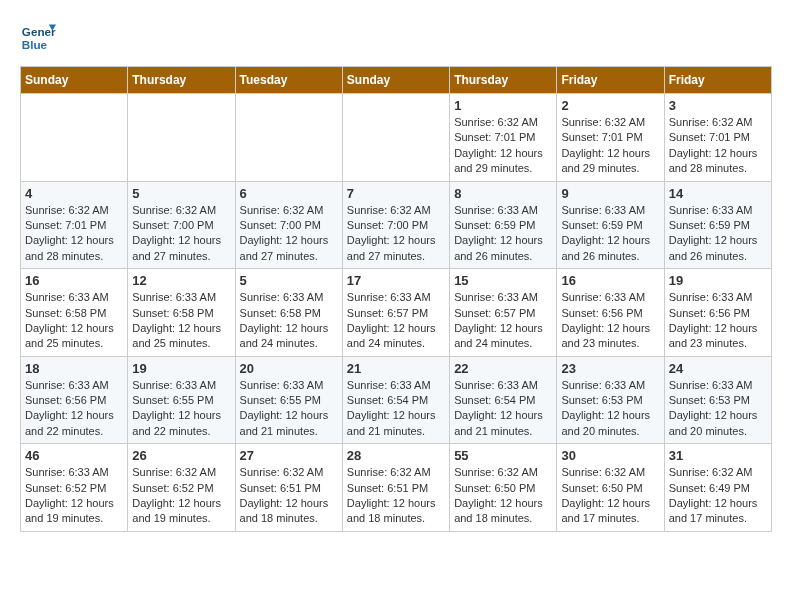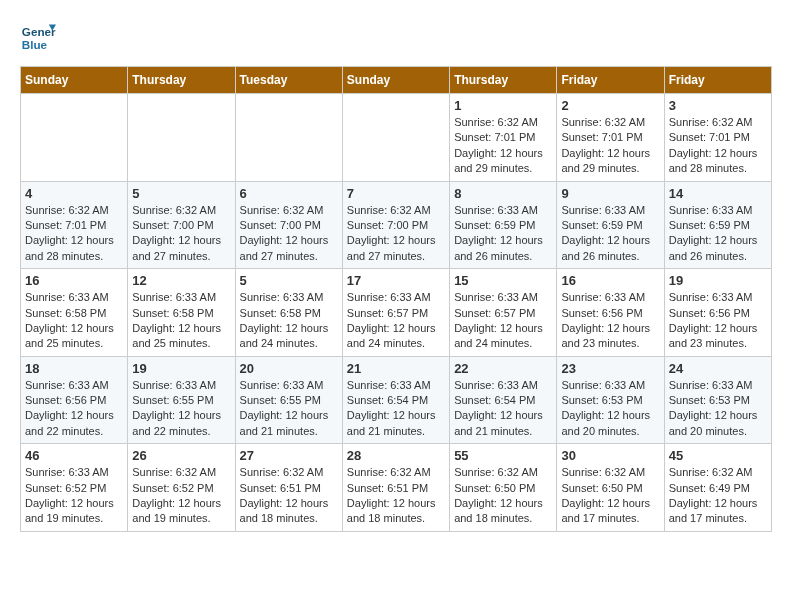--- a/index.html
+++ b/index.html
@@ -335,21 +335,21 @@
 and 18 minutes.</div>
         </td>
         <td>
           <span class="day-number">30</span>
           <div class="day-info" style="white-space: pre-line;">Sunrise: 6:32 AM
 Sunset: 6:50 PM
 Daylight: 12 hours
 and 17 minutes.</div>
         </td>
         <td>
-          <span class="day-number">45</span>
+          <span class="day-number">31</span>
           <div class="day-info" style="white-space: pre-line;">Sunrise: 6:32 AM
 Sunset: 6:49 PM
 Daylight: 12 hours
 and 17 minutes.</div>
         </td>
       </tr>
     </tbody>
 </table>
 
 </body></html>

